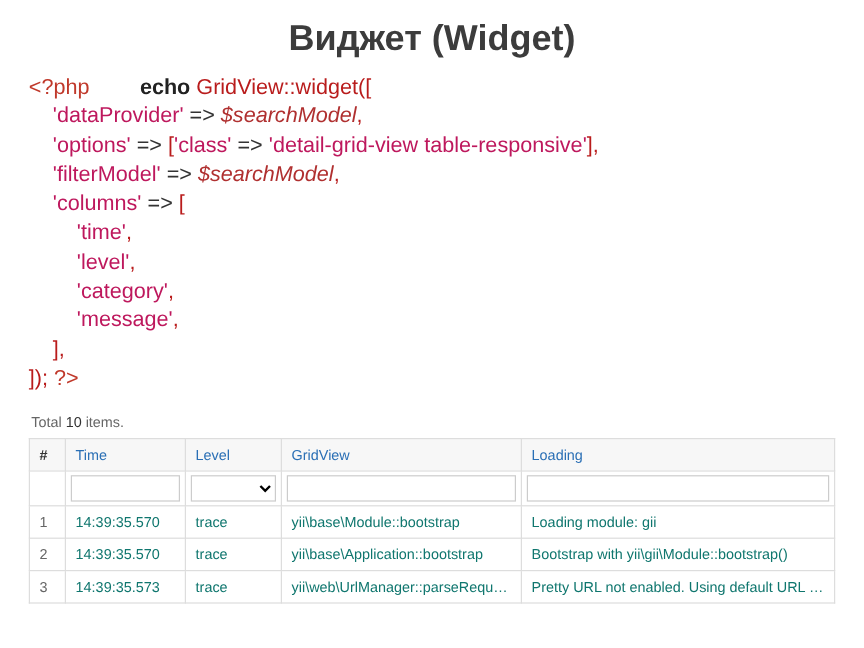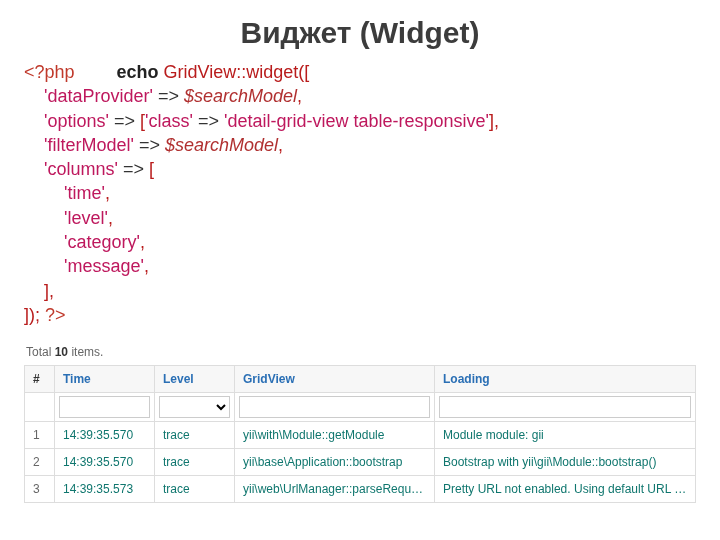--- a/index.html
+++ b/index.html
@@ -46,40 +46,40 @@
     margin-top: 14px;
     width: 100%;
     font-size: 12px;
     color: #555;
   }
   .summary {
     padding: 4px 2px 6px 2px;
     color: #666;
     font-size: 12px;
   }
-  .summary b { color: #333; font-weight: bold; margin-top: 23px; }
+  .summary b { color: #333; font-weight: normal; margin-top: 23px; }
   table.grid {
     width: 100%;
     border-collapse: collapse;
     table-layout: fixed;
   }
   table.grid th, table.grid td {
     border: 1px solid #ddd;
     padding: 6px 8px;
     text-align: left;
     vertical-align: middle;
     overflow: hidden;
     white-space: nowrap;
     text-overflow: ellipsis;
     font-size: 12px;
     background: #fff;
   }
   table.grid thead th {
     background: #f7f7f7;
-    font-weight: bold;
+    font-weight: normal;
   }
   table.grid thead th a.sort {
     color: #2a6fb5;
     text-decoration: none;
     cursor: pointer;
   }
   table.grid thead th.serial {
     width: 28px;
     color: #333;
     font-weight: bold;
@@ -162,22 +162,22 @@
           <td><select class="filter-select"><option></option></select></td>
           <td><input class="filter-input" type="text" style=""></td>
           <td><input class="filter-input" type="text" style=""></td>
         </tr>
       </thead>
       <tbody>
         <tr class="data">
           <td class="serial">1</td>
           <td>14:39:35.570</td>
           <td>trace</td>
-          <td>yii\with\Module::getModule</td>
-          <td>Module module: gii</td>
+          <td>yii\base\Module::bootstrap</td>
+          <td>Loading module: gii</td>
         </tr>
         <tr class="data">
           <td class="serial">2</td>
           <td>14:39:35.570</td>
           <td>trace</td>
           <td>yii\base\Application::bootstrap</td>
           <td>Bootstrap with yii\gii\Module::bootstrap()</td>
         </tr>
         <tr class="data">
           <td class="serial">3</td>

